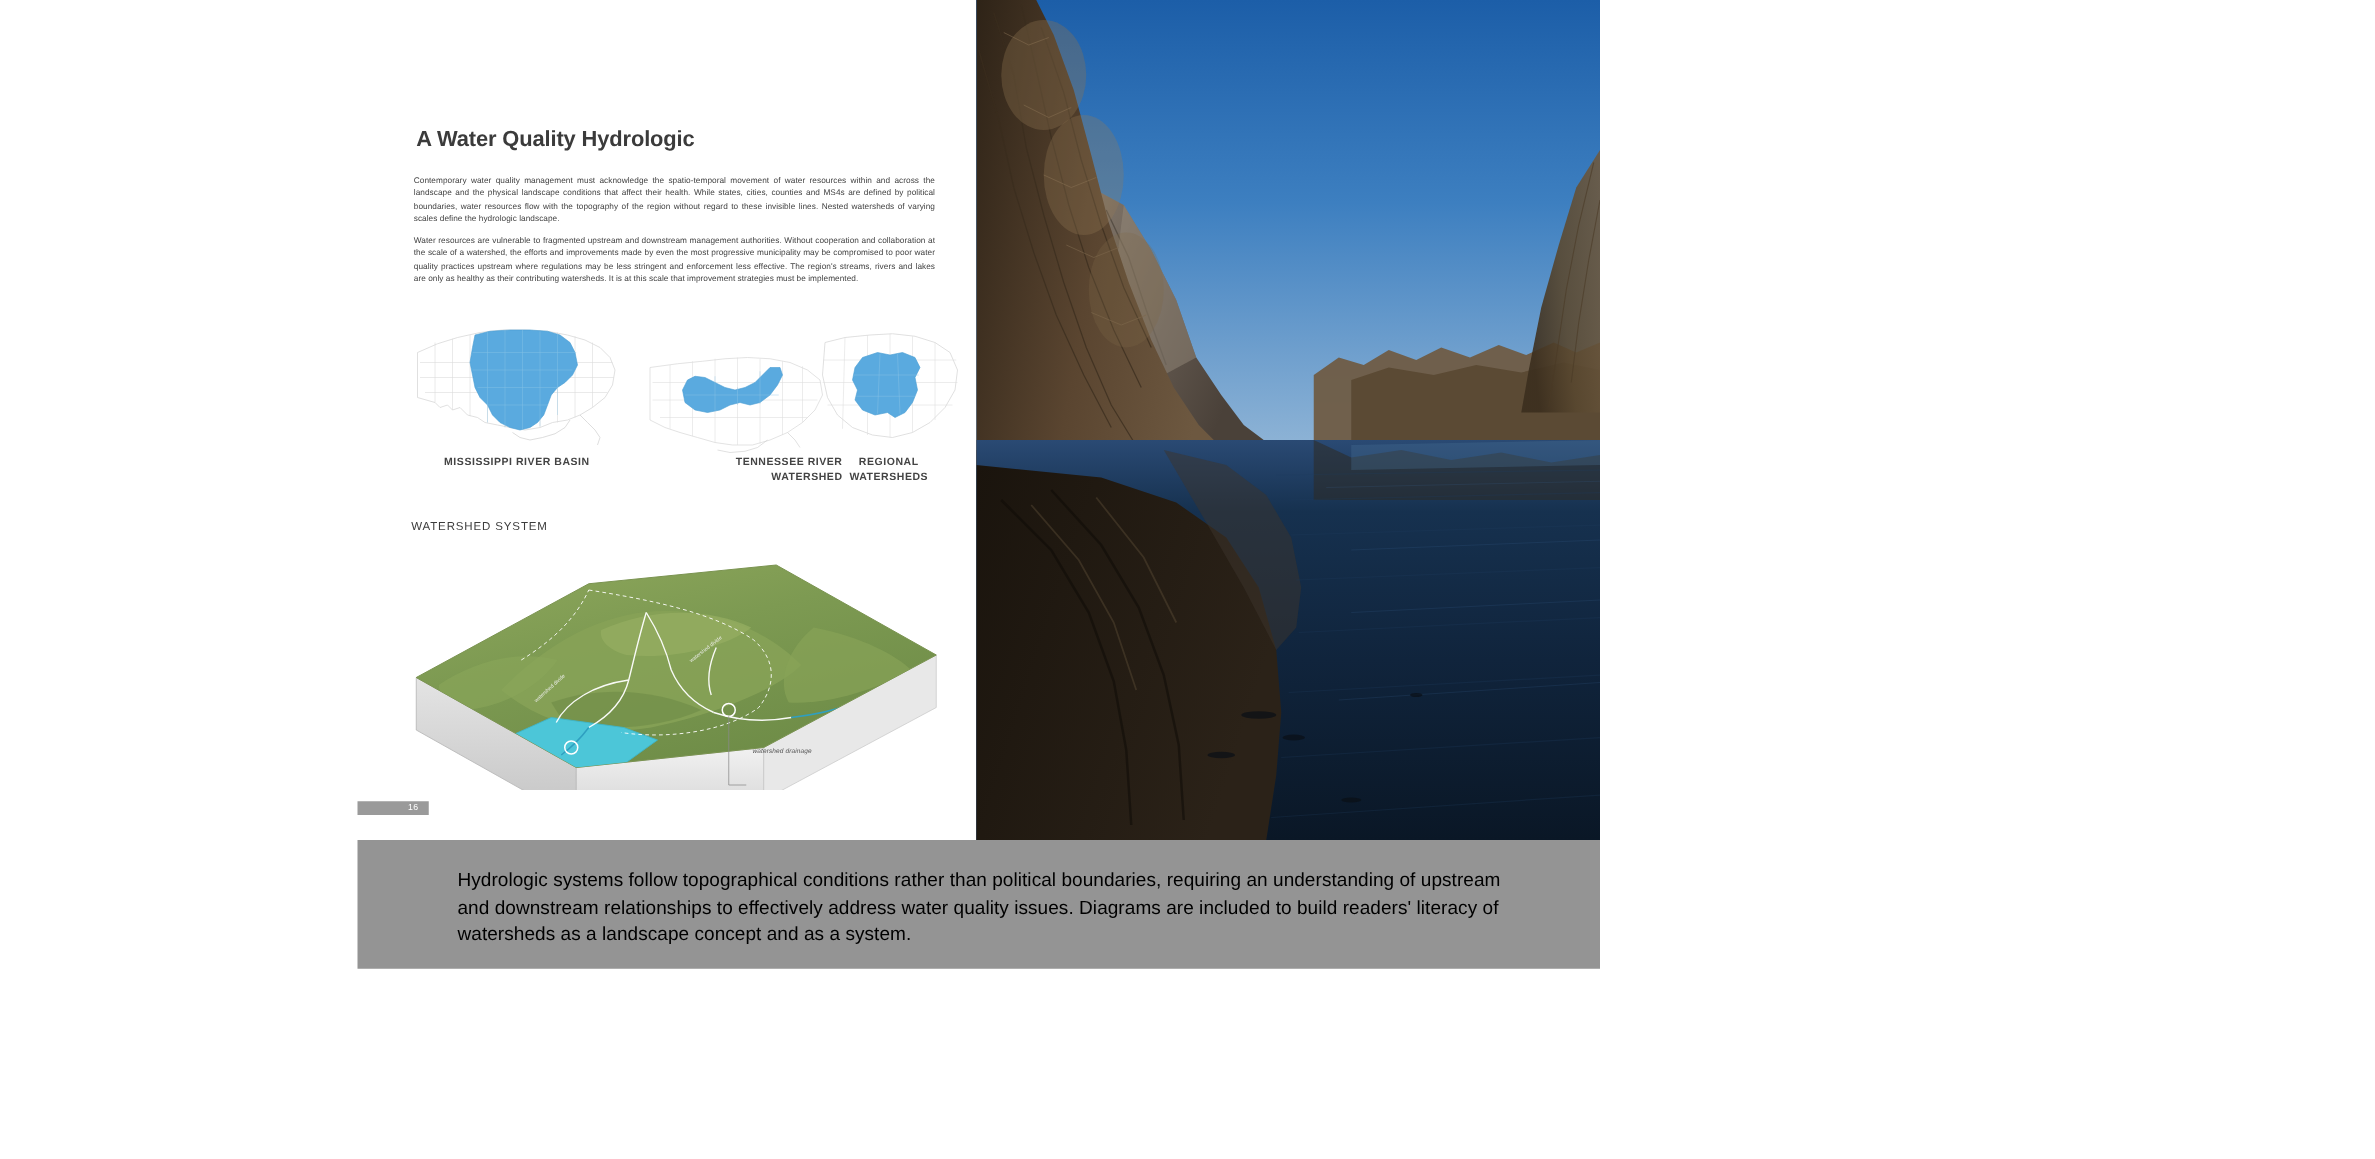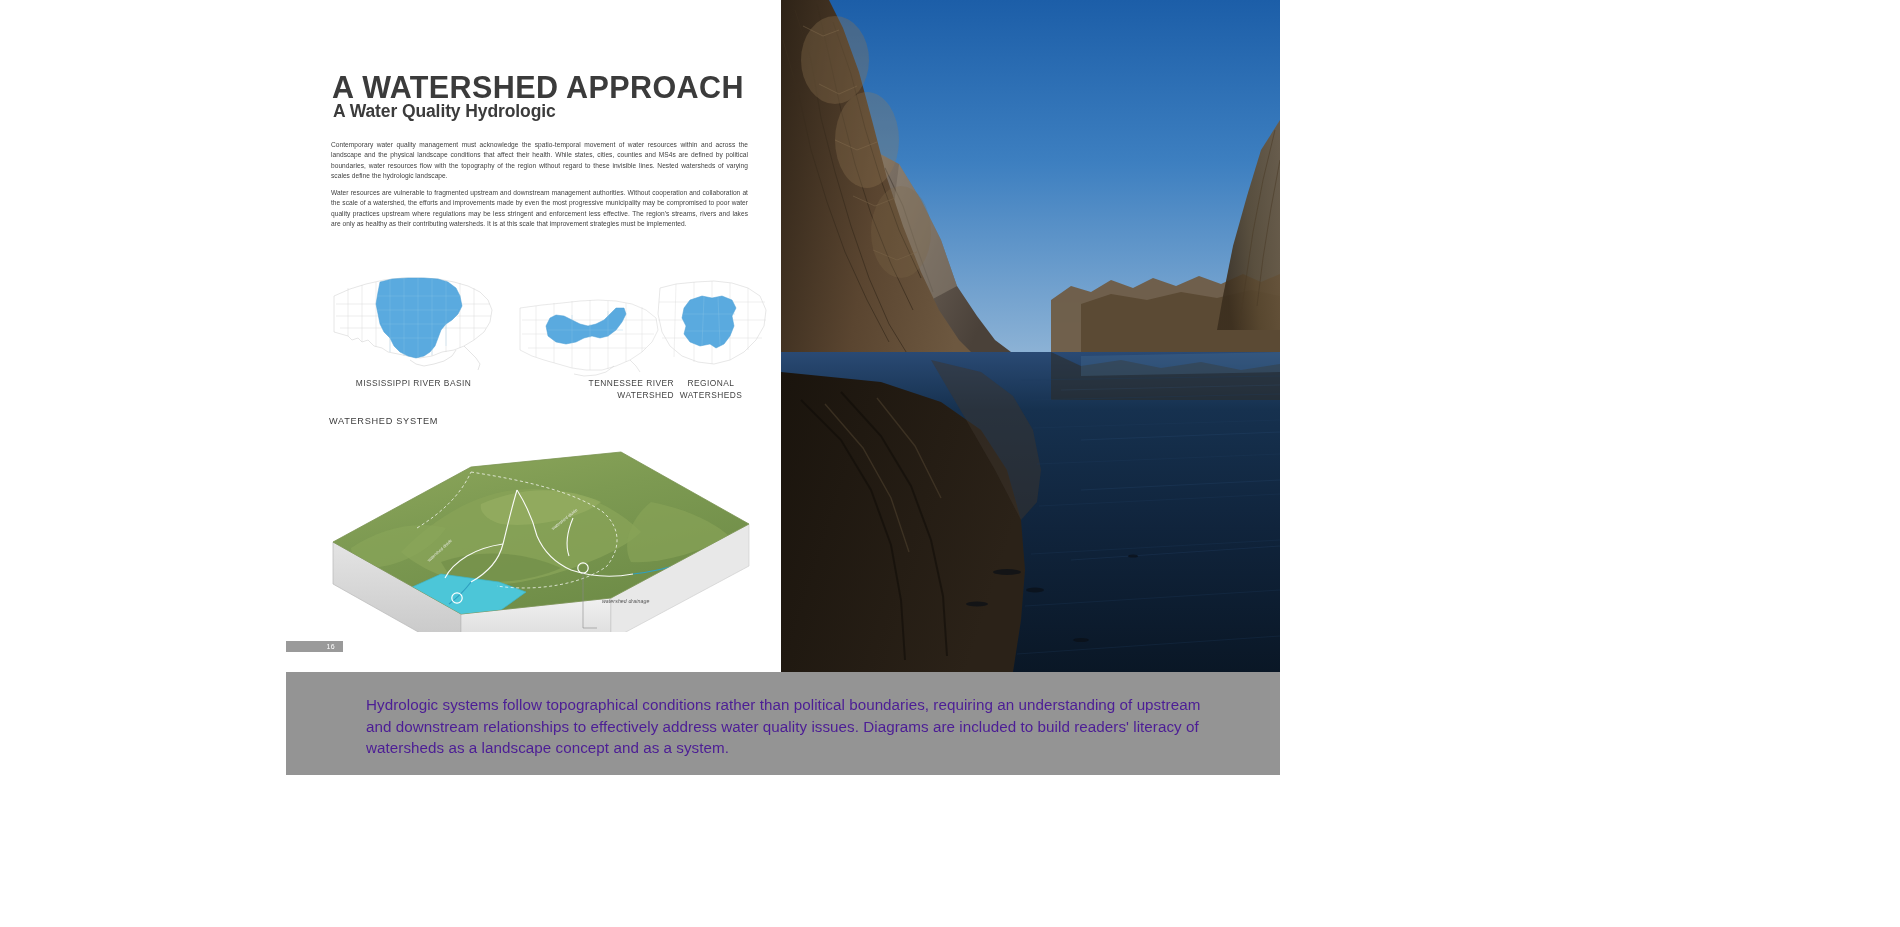--- a/index.html
+++ b/index.html
@@ -28,21 +28,21 @@
   }
   .body-para {
     position: absolute; left: 45px; width: 417px;
     font-size: 6.6px; line-height: 10.3px; color: #3f3f3f;
     text-align: justify; letter-spacing: 0.04px;
   }
   .body-para.p1 { top: 140px; }
   .body-para.p2 { top: 188px; }
 
   
-  .map-row { position: absolute; left: 0; top: 266px; width: 495px; height: 140px; }
+  .map-row { position: absolute; left: 0; top: 252px; width: 495px; height: 140px; font-weight: bold; }
   .map-cell { position: absolute; top: 0; }
   .map-cell.m1 { left: 42px;  width: 170px; height: 112px; }
   .map-cell.m2 { left: 228px; width: 152px; height: 100px; top: 20px; }
   .map-cell.m3 { left: 366px; width: 120px; height: 108px; top: 8px; }
   .map-cell svg { width: 100%; height: 100%; display: block; }
   .map-label {
     position: absolute; text-align: center;
     font-size: 8.4px; color: #444; letter-spacing: 0.45px; line-height: 11.5px;
   }
   .map-label.l1 { left: 30px;  top: 112px; width: 195px; }
@@ -76,32 +76,31 @@
   }
   .photo svg { display: block; width: 100%; height: 100%; }
 
   
   .caption-bar {
     position: absolute; left: 286px; top: 672px; width: 994px; height: 103px;
     background: #949494;
   }
   .caption-text {
     position: absolute; left: 80px; top: 22px; width: 845px;
-    color: #4c1d95; font-size: 15.2px; line-height: 21.5px;
+    color: #000000; font-size: 15.2px; line-height: 21.5px;
     letter-spacing: 0.05px;
   }
 </style>
 </head>
 <body>
 
 <div id="root">
 
   <div class="page-left">
 
-    <div class="doc-title">A WATERSHED APPROACH</div>
     <div class="doc-subtitle">A Water Quality Hydrologic</div>
 
     <div class="body-para p1">Contemporary water quality management must acknowledge the spatio-temporal movement of water resources within and across the landscape and the physical landscape conditions that affect their health.  While states, cities, counties and MS4s are defined by political boundaries, water resources flow with the topography of the region without regard to these invisible lines. Nested watersheds of varying scales define the hydrologic landscape.</div>
     <div class="body-para p2">Water resources are vulnerable to fragmented upstream and downstream management authorities. Without cooperation and collaboration at the scale of a watershed, the efforts and improvements made by even the most progressive municipality may be compromised to poor water quality practices upstream where regulations may be less stringent and enforcement less effective. The region's streams, rivers and lakes are only as healthy as their contributing watersheds.  It is at this scale that improvement strategies must be implemented.</div>
 
     <div class="map-row">
 
       <div class="map-cell m1">
         <svg viewBox="0 0 170 112" xmlns="http://www.w3.org/2000/svg">
           <g fill="#ffffff" stroke="#d2d2d2" stroke-width="0.55">

